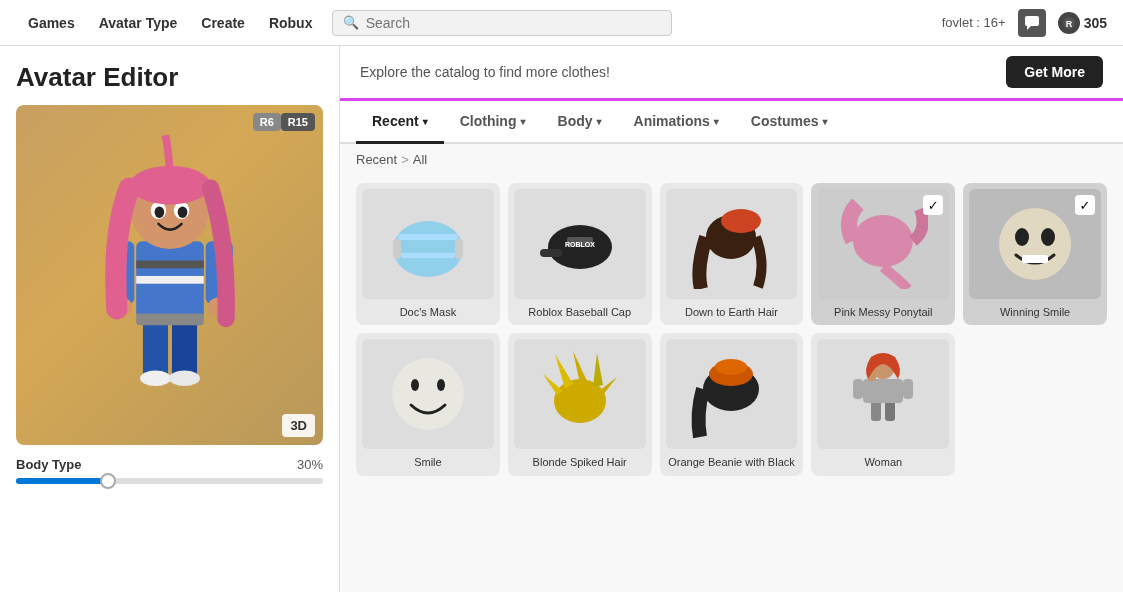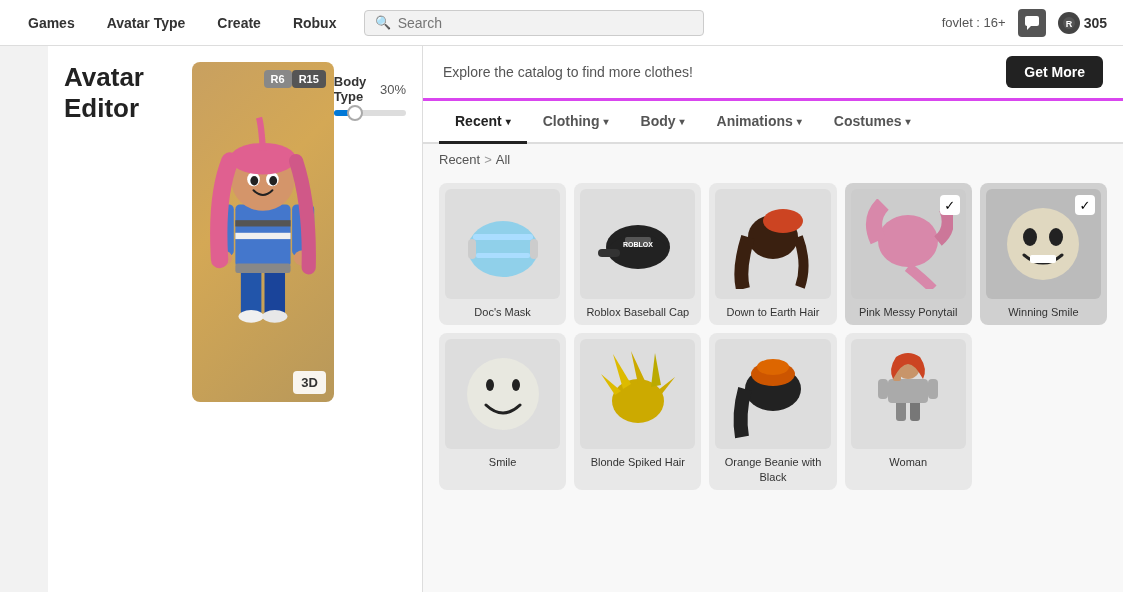--- a/index.html
+++ b/index.html
@@ -6,21 +6,21 @@
     body { font-family: 'Arial', sans-serif; background: #f2f2f2; width: 1123px; height: 592px; overflow: hidden; }
 
     
     .topnav {
       background: #fff;
       border-bottom: 1px solid #ddd;
       display: flex;
       align-items: center;
       padding: 0 16px;
       height: 46px;
-      gap: 8px;
+      gap: 0;
     }
     .topnav-item {
       padding: 8px 12px;
       font-size: 14px;
       font-weight: 600;
       color: #333;
       cursor: pointer;
       border-radius: 4px;
     }
     .search-bar {
@@ -70,27 +70,26 @@
     }
 
     
     .main-layout {
       display: flex;
       height: calc(592px - 46px);
     }
 
     
     .left-panel {
-      width: 375px;
+      width: 340px;
       background: #fff;
       border-right: 1px solid #ddd;
       padding: 16px;
       display: flex;
-      flex-direction: row;
-      margin-left: 48px;
+      flex-direction: column;
     }
     .avatar-title {
       font-size: 26px;
       font-weight: 800;
       color: #222;
       margin-bottom: 12px;
     }
     .avatar-viewport {
       position: relative;
       background: linear-gradient(135deg, #c8a060 0%, #d4a855 40%, #b8985a 100%);

